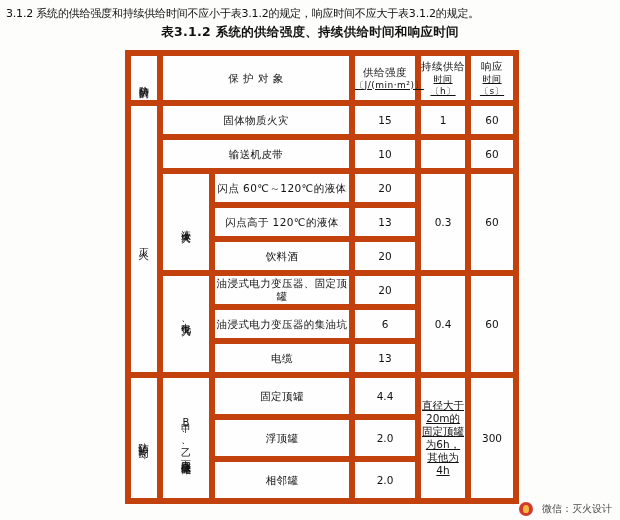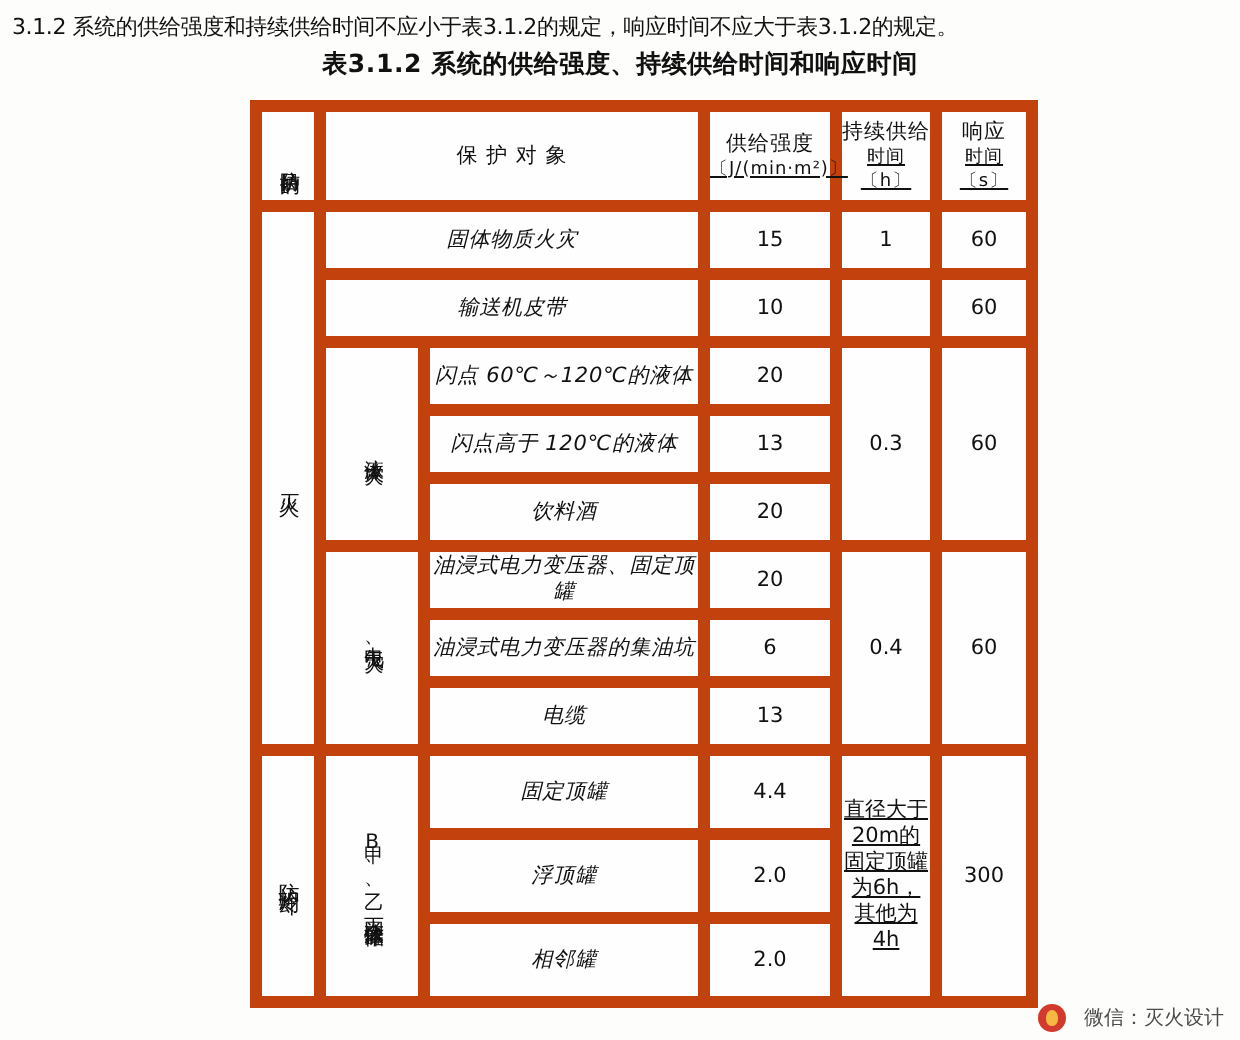--- a/index.html
+++ b/index.html
@@ -98,21 +98,20 @@
     writing-mode: vertical-rl;
     text-orientation: upright;
     display: inline-block;
     letter-spacing: 1px;
     line-height: 13px;
     font-size: 10px;
   }
   .obj-cell {
     text-align: center;
     letter-spacing: 0.4px;
-    font-style: italic;
   }
   .note-cell {
     font-size: 9.5px;
     line-height: 13px;
     padding: 2px 1px;
     letter-spacing: 0px;
     text-decoration: underline;
   }
   .watermark {
     position: absolute;

